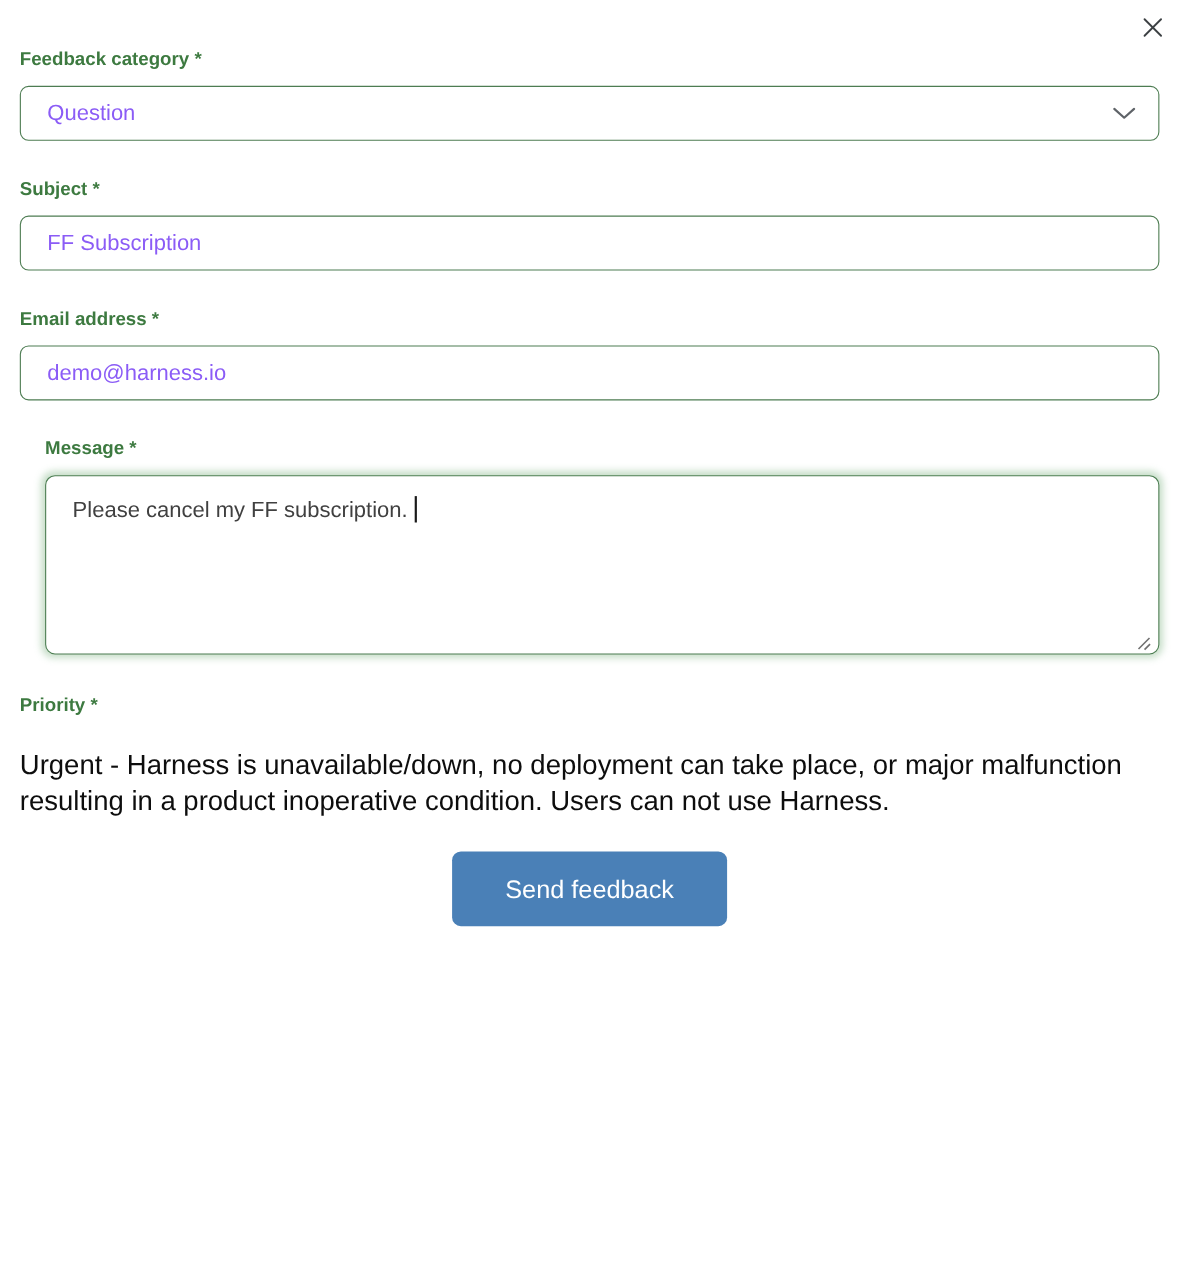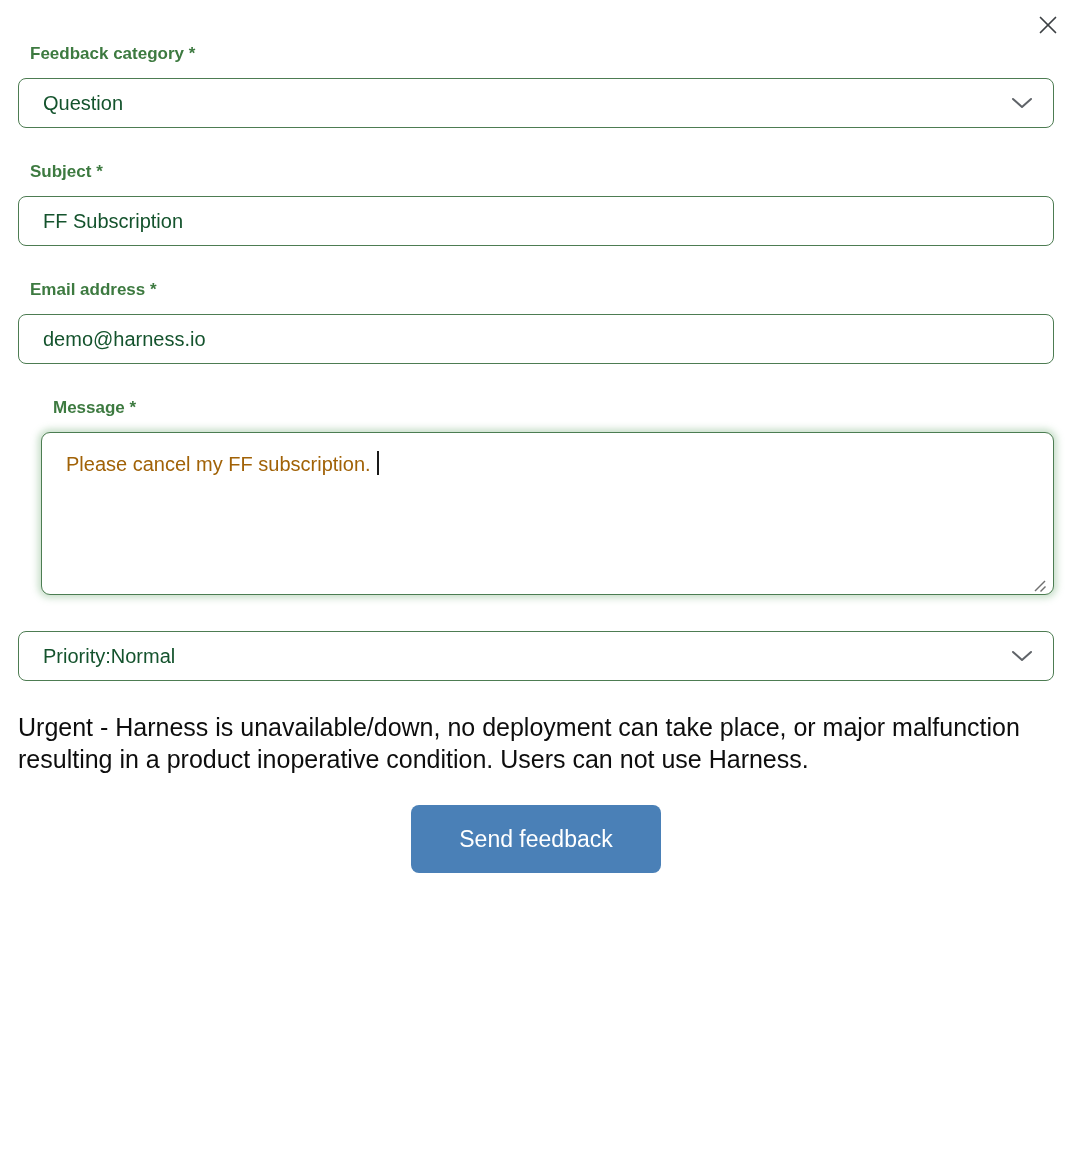--- a/index.html
+++ b/index.html
@@ -15,44 +15,44 @@
     position: absolute; top: 12px; right: 15px;
     width: 26px; height: 26px;
     display: flex; align-items: center; justify-content: center;
     cursor: pointer; background: transparent; border: none; padding: 0;
   }
   .content { padding: 44px 22px 0 18px; }
 
   .field { margin-bottom: 34px; }
   .field-label {
     font-size: 17px; font-weight: bold; color: #3d7a40;
-    margin: 0 0 15px 12px; line-height: 19px;
+    margin: 0 0 15px 0; line-height: 19px;
   }
   .control {
     width: 100%; height: 50px;
     border: 1px solid #4d7c52; border-radius: 8px;
     background: #ffffff;
     display: flex; align-items: center;
     padding: 0 20px 0 24px;
-    font-size: 20px; color: #14532d;
+    font-size: 20px; color: #8b5cf6;
   }
   .select-control { justify-content: space-between; cursor: pointer; }
   .select-control .chev { flex: 0 0 auto; margin-left: 12px; display: flex; align-items: center; }
   input.control {
     display: block; outline: none;
     font-family: "Liberation Sans", sans-serif;
   }
   .textarea-wrap {
     position: relative;
     width: 100%; height: 163px;
     border: 1.5px solid #4c7d52; border-radius: 9px;
     box-shadow: 0 0 7px 3px rgba(109, 168, 114, 0.38);
     background: #ffffff;
     padding: 17px 24px 0 24px;
-    font-size: 20px; line-height: 28px; color: #a16207;
+    font-size: 20px; line-height: 28px; color: #404040;
     cursor: text;
   }
   .caret {
     display: inline-block; width: 2px; height: 24px;
     background: #1a1a1a; margin-left: 6px; vertical-align: text-bottom;
   }
   .resize-handle {
     position: absolute; right: 5px; bottom: 5px;
     width: 16px; height: 16px; cursor: nwse-resize;
   }
@@ -132,27 +132,23 @@
       <span class="resize-handle">
         <svg width="16" height="16" viewBox="0 0 16 16">
           <line x1="3" y1="13" x2="13" y2="3" stroke="#707070" stroke-width="1.5"></line>
           <line x1="8.5" y1="13.5" x2="13.5" y2="8.5" stroke="#707070" stroke-width="1.5"></line>
         </svg>
       </span>
     </div>
   </div>
 
   <div class="field field-priority">
-    <div class="control select-control">
-      <span>Priority:Normal</span>
-      <span class="chev">
-        <svg width="22" height="12" viewBox="0 0 22 12" fill="none">
-          <path d="M2 2 L11 10 L20 2" stroke="#5f6368" stroke-width="2" stroke-linecap="round" stroke-linejoin="round"></path>
-        </svg>
-      </span>
+    <div class="field-label">
+      <span>Priority</span>
+      <span>*</span>
     </div>
   </div>
 
   <div class="descriptions">
     <p>Urgent - Harness is unavailable/down, no deployment can take place, or major malfunction resulting in a product inoperative condition. Users can not use Harness.</p>
   </div>
 
   <div class="button-row">
     <button class="send-btn">Send feedback</button>
   </div>

